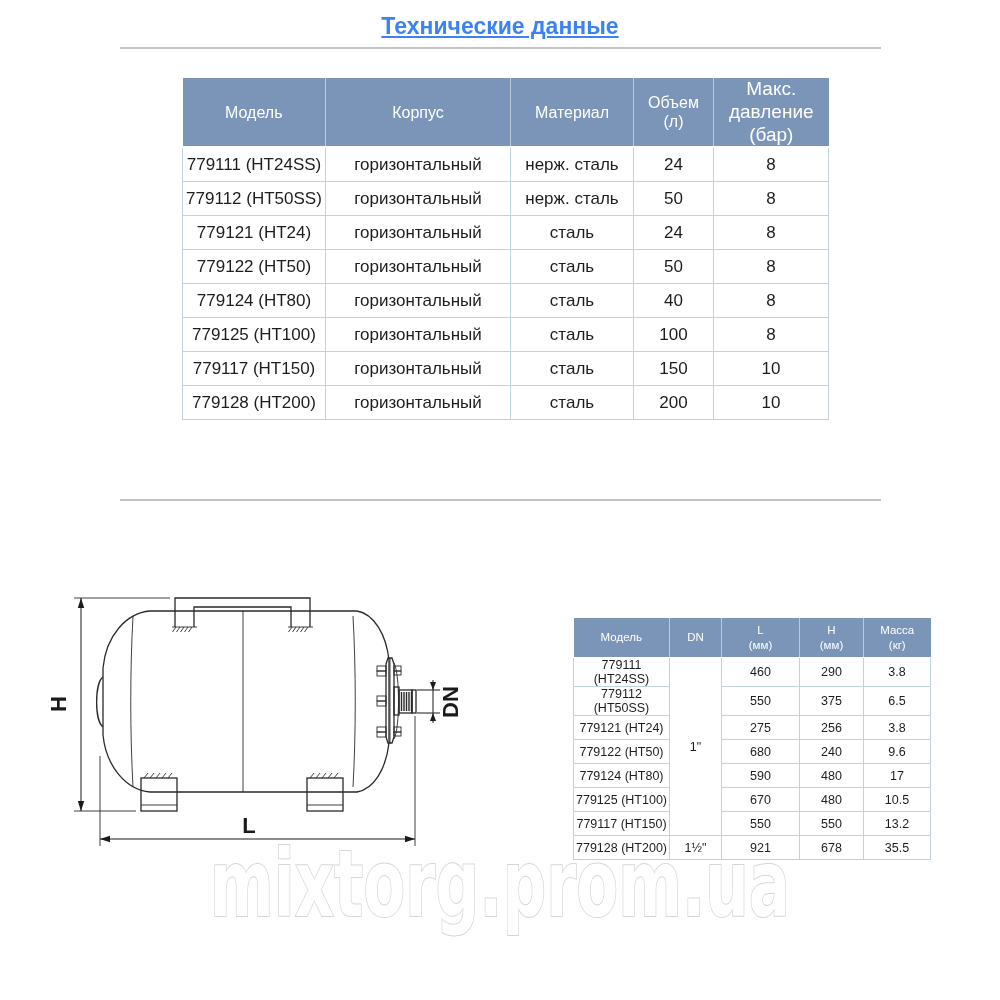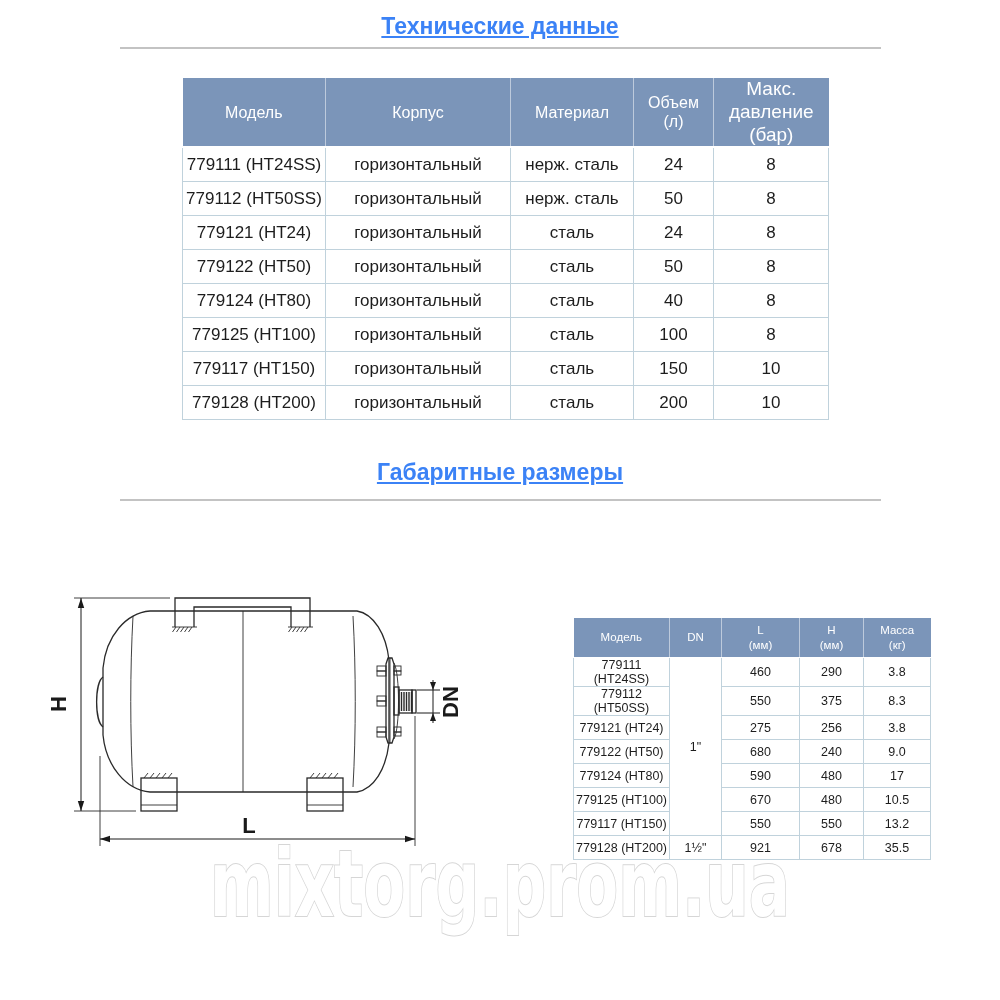--- a/index.html
+++ b/index.html
@@ -124,21 +124,20 @@
         <tr>
           <td>779128 (HT200)</td>
           <td>горизонтальный</td>
           <td>сталь</td>
           <td>200</td>
           <td>10</td>
         </tr>
       </tbody>
   </table>
 
-  <h1 class="title dims">Габаритные размеры</h1>
   <div class="rule r2"></div>
 
   <svg class="drawing" width="450" height="300" viewBox="40 565 450 300">
 
     <path class="ln" d="M150 611 L357 611 C374 614 386 634 389 660 L389 743 C386 769 374 789 357 792 L150 792 C126 790 106 766 103 735 L103 668 C106 636 126 613 150 611 Z"></path>
     <path class="ln" d="M103 677 C94.5 683 94.5 721 103 727"></path>
     <path class="thin" d="M133 616 C130 670 130 733 133 787"></path>
     <path class="thin" d="M353 616 C356 670 356 733 353 787"></path>
     <path class="thin" d="M243 611 L243 792"></path>
 
@@ -235,33 +234,33 @@
           <td>779111 (HT24SS)</td>
           <td rowspan="7">1"</td>
           <td>460</td>
           <td>290</td>
           <td>3.8</td>
         </tr>
         <tr>
           <td>779112 (HT50SS)</td>
           <td>550</td>
           <td>375</td>
-          <td>8.3</td>
+          <td>6.5</td>
         </tr>
         <tr>
           <td>779121 (HT24)</td>
           <td>275</td>
           <td>256</td>
           <td>3.8</td>
         </tr>
         <tr>
           <td>779122 (HT50)</td>
           <td>680</td>
           <td>240</td>
-          <td>9.0</td>
+          <td>9.6</td>
         </tr>
         <tr>
           <td>779124 (HT80)</td>
           <td>590</td>
           <td>480</td>
           <td>17</td>
         </tr>
         <tr>
           <td>779125 (HT100)</td>
           <td>670</td>

